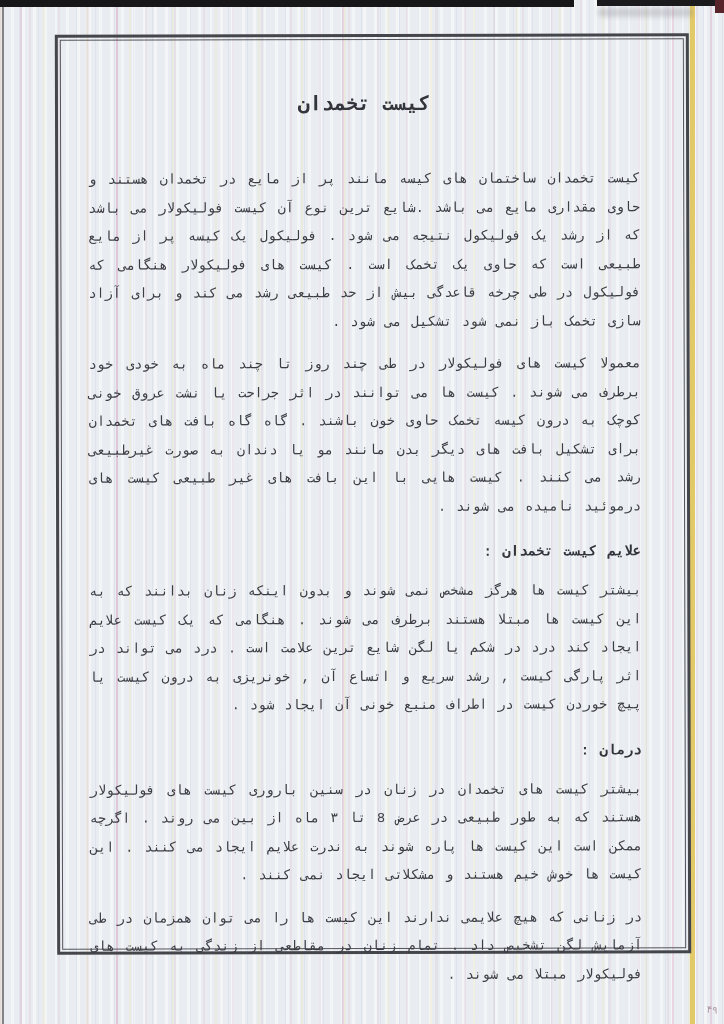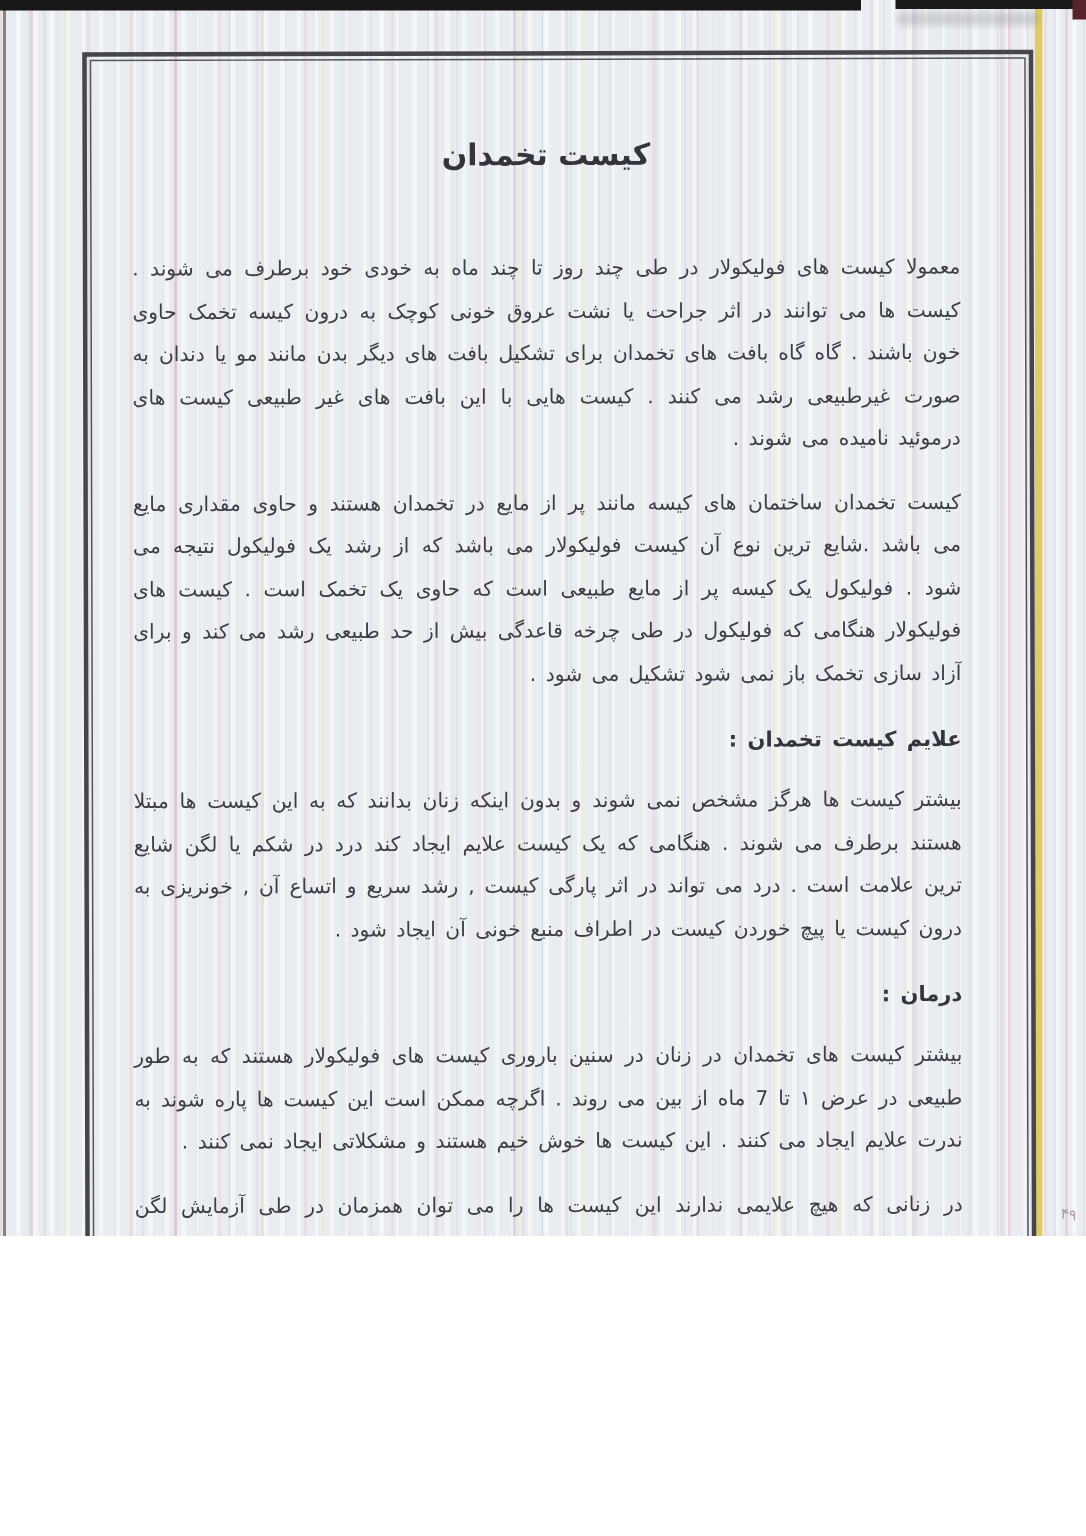--- a/index.html
+++ b/index.html
@@ -6,28 +6,29 @@
     margin: 0;
     padding: 0;
     width: 724px;
     height: 1024px;
     overflow: hidden;
     font-family: "DejaVu Sans", sans-serif;
   }
   .scan {
     position: relative;
     width: 724px;
-    height: 824px;
+    height: 1024px;
     background-color: #e9edf1;
     background-image:
       repeating-linear-gradient(90deg, rgba(214,168,196,0.20) 0 2px, rgba(0,0,0,0) 2px 29px),
       repeating-linear-gradient(90deg, rgba(236,226,168,0.26) 0 2px, rgba(0,0,0,0) 2px 43px),
       repeating-linear-gradient(90deg, rgba(178,194,226,0.22) 0 1px, rgba(0,0,0,0) 1px 19px),
       repeating-linear-gradient(90deg, rgba(255,255,255,0.45) 0 3px, rgba(0,0,0,0) 3px 11px);
     overflow: hidden;
+    font-family: Liberation Mono, monospace;
   }
   
   .left-edge-line {
     position: absolute; top: 4px; left: 2px; width: 2px; height: 1020px;
     background: rgba(42,42,48,0.55);
   }
   .yellow-stripe {
     position: absolute; top: 0; left: 690px; width: 5px; height: 1024px;
     background: rgba(223,194,80,0.85);
   }
@@ -124,32 +125,32 @@
   <div class="smudge"></div>
   <div class="top-strip-left"></div>
   <div class="top-strip-right"></div>
   <div class="corner-maroon"></div>
 
   <div class="frame">
     <div class="frame-inner">
 
       <h1 class="doc-title">کیست تخمدان</h1>
 
+      <p class="para">کیست تخمدان ساختمان های کیسه مانند پر از مایع در تخمدان هستند و حاوی مقداری مایع می باشد .شایع ترین نوع آن کیست فولیکولار می باشد که از رشد یک فولیکول نتیجه می شود . فولیکول یک کیسه پر از مایع طبیعی است که حاوی یک تخمک است . کیست های فولیکولار هنگامی که فولیکول در طی چرخه قاعدگی بیش از حد طبیعی رشد می کند و برای آزاد سازی تخمک باز نمی شود تشکیل می شود .</p>
+
       <p class="para">معمولا کیست های فولیکولار در طی چند روز تا چند ماه به خودی خود برطرف می شوند . کیست ها می توانند در اثر جراحت یا نشت عروق خونی کوچک به درون کیسه تخمک حاوی خون باشند . گاه گاه بافت های تخمدان برای تشکیل بافت های دیگر بدن مانند مو یا دندان به صورت غیرطبیعی رشد می کنند . کیست هایی با این بافت های غیر طبیعی کیست های درموئید نامیده می شوند .</p>
-
-      <p class="para">کیست تخمدان ساختمان های کیسه مانند پر از مایع در تخمدان هستند و حاوی مقداری مایع می باشد .شایع ترین نوع آن کیست فولیکولار می باشد که از رشد یک فولیکول نتیجه می شود . فولیکول یک کیسه پر از مایع طبیعی است که حاوی یک تخمک است . کیست های فولیکولار هنگامی که فولیکول در طی چرخه قاعدگی بیش از حد طبیعی رشد می کند و برای آزاد سازی تخمک باز نمی شود تشکیل می شود .</p>
 
       <h2 class="heading">علایم کیست تخمدان :</h2>
 
       <p class="para">بیشتر کیست ها هرگز مشخص نمی شوند و بدون اینکه زنان بدانند که به این کیست ها مبتلا هستند برطرف می شوند . هنگامی که یک کیست علایم ایجاد کند درد در شکم یا لگن شایع ترین علامت است . درد می تواند در اثر پارگی کیست , رشد سریع و اتساع آن , خونریزی به درون کیست یا پیچ خوردن کیست در اطراف منبع خونی آن ایجاد شود .</p>
 
 
       <h2 class="heading">درمان :</h2>
 
-      <p class="para">بیشتر کیست های تخمدان در زنان در سنین باروری کیست های فولیکولار هستند که به طور طبیعی در عرض ۱ تا 7 ماه از بین می روند . اگرچه ممکن است این کیست ها پاره شوند به ندرت علایم ایجاد می کنند . این کیست ها خوش خیم هستند و مشکلاتی ایجاد نمی کنند .</p>
+      <p class="para">بیشتر کیست های تخمدان در زنان در سنین باروری کیست های فولیکولار هستند که به طور طبیعی در عرض 8 تا ۳ ماه از بین می روند . اگرچه ممکن است این کیست ها پاره شوند به ندرت علایم ایجاد می کنند . این کیست ها خوش خیم هستند و مشکلاتی ایجاد نمی کنند .</p>
 
       <p class="para">در زنانی که هیچ علایمی ندارند این کیست ها را می توان همزمان در طی آزمایش لگن تشخیص داد . تمام زنان در مقاطعی از زندگی به کیست های فولیکولار مبتلا می شوند .</p>
 
     </div>
   </div>
 
   <div class="page-mark">۴۹</div>
 
 </div>
 

